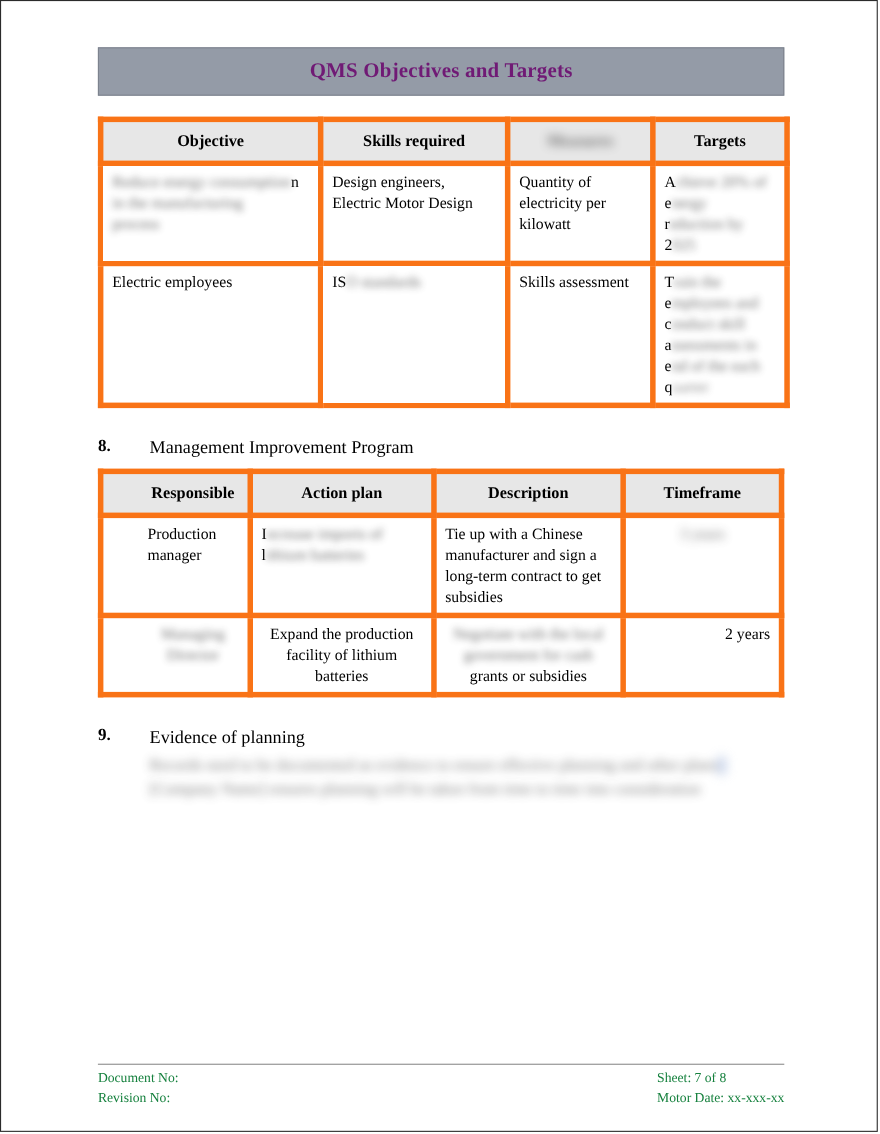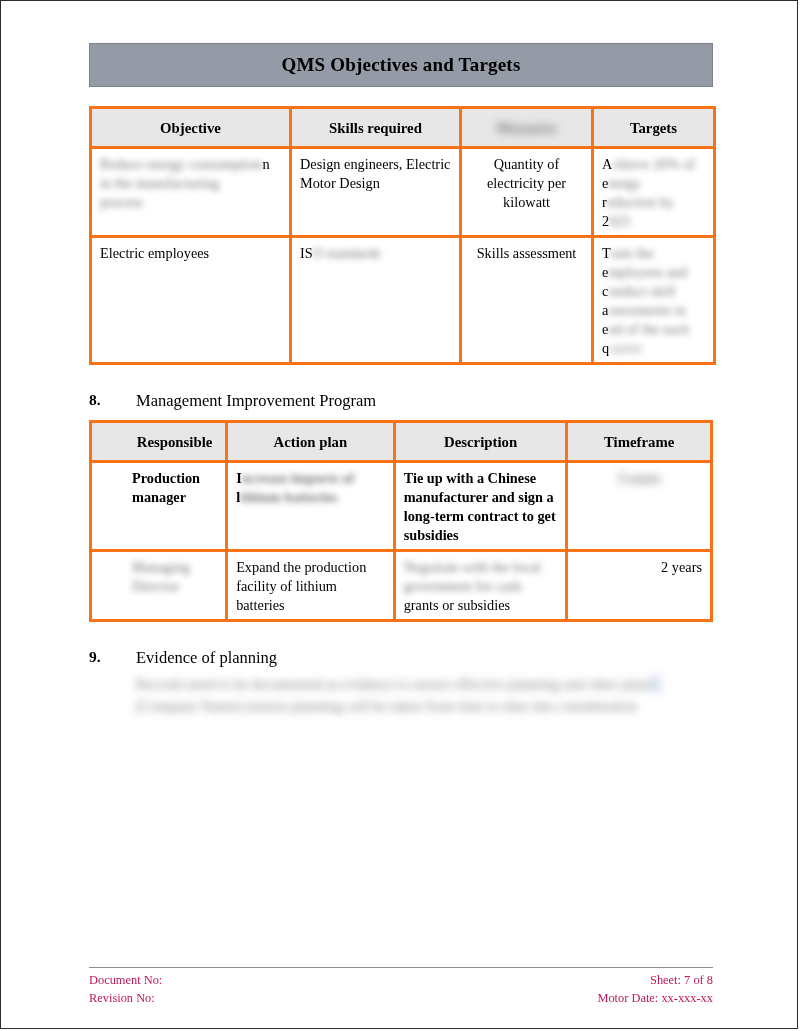--- a/index.html
+++ b/index.html
@@ -36,68 +36,68 @@
     margin-top: 42px;
     background: #949ba7;
     border: 1px solid #7d838e;
     height: 44px;
     display: flex;
     align-items: center;
     justify-content: center;
     box-sizing: border-box;
   }
   .banner-title {
-    color: #000000;
+    color: #701a75;
     font-weight: bold;
     font-size: 19px;
     letter-spacing: .2px;
   }
 
   
   table {
     border-collapse: collapse;
     width: 624px;
     table-layout: fixed;
   }
   table.t1 { margin-top: 19px; }
   table.t2 { margin-top: 9px; }
   th, td {
-    border: 3px solid #f97316;
+    border: 5px solid #f97316;
     vertical-align: top;
     padding: 6px 8px 4px 8px;
     font-size: 14.3px;
     line-height: 1.33;
     box-sizing: border-box;
   }
   th {
     background: #e7e7e7;
     text-align: center;
     font-weight: bold;
     vertical-align: middle;
     height: 40px;
     font-size: 14.8px;
   }
   td { background: #fff; }
 
   
   .t1 .c1 { width: 200px; }
   .t1 .c2 { width: 170px; }
-  .t1 .c3 { width: 132px; text-align: center; }
+  .t1 .c3 { width: 132px; }
   .t1 .c4 { width: 122px; }
   
   .t2 .c1 { width: 130px; padding-left: 40px; }
   .t2 .c2 { width: 160px; }
   .t2 .c3 { width: 165px; }
   .t2 .c4 { width: 138px; }
 
   .r1 td { height: 78px; }
   .r2 td { height: 78px; }
   .r3 td { height: 110px; }
-  .s1 td { height: 86px; font-weight: bold; }
-  .s2 td { height: 58px; }
+  .s1 td { height: 86px; }
+  .s2 td { height: 58px; text-align: center; }
 
   
   .section {
     display: flex;
     margin-top: 26px;
   }
   .section-num {
     width: 47px;
     font-weight: bold;
     font-size: 15.5px;
@@ -141,25 +141,25 @@
   
   .footer {
     position: absolute;
     left: 88px;
     top: 966px;
     width: 624px;
     border-top: 1.5px solid #8d8d8d;
     padding-top: 4px;
     display: flex;
     justify-content: space-between;
-    color: #be185d;
+    color: #15803d;
     font-size: 12.4px;
     line-height: 1.45;
   }
-  .footer .right { text-align: right; }
+  .footer .right { }
 </style>
 </head>
 <body>
 
 <div class="page">
   <div class="content">
 
     <div class="banner">
       <span class="banner-title">QMS Objectives and Targets</span>
     </div>

